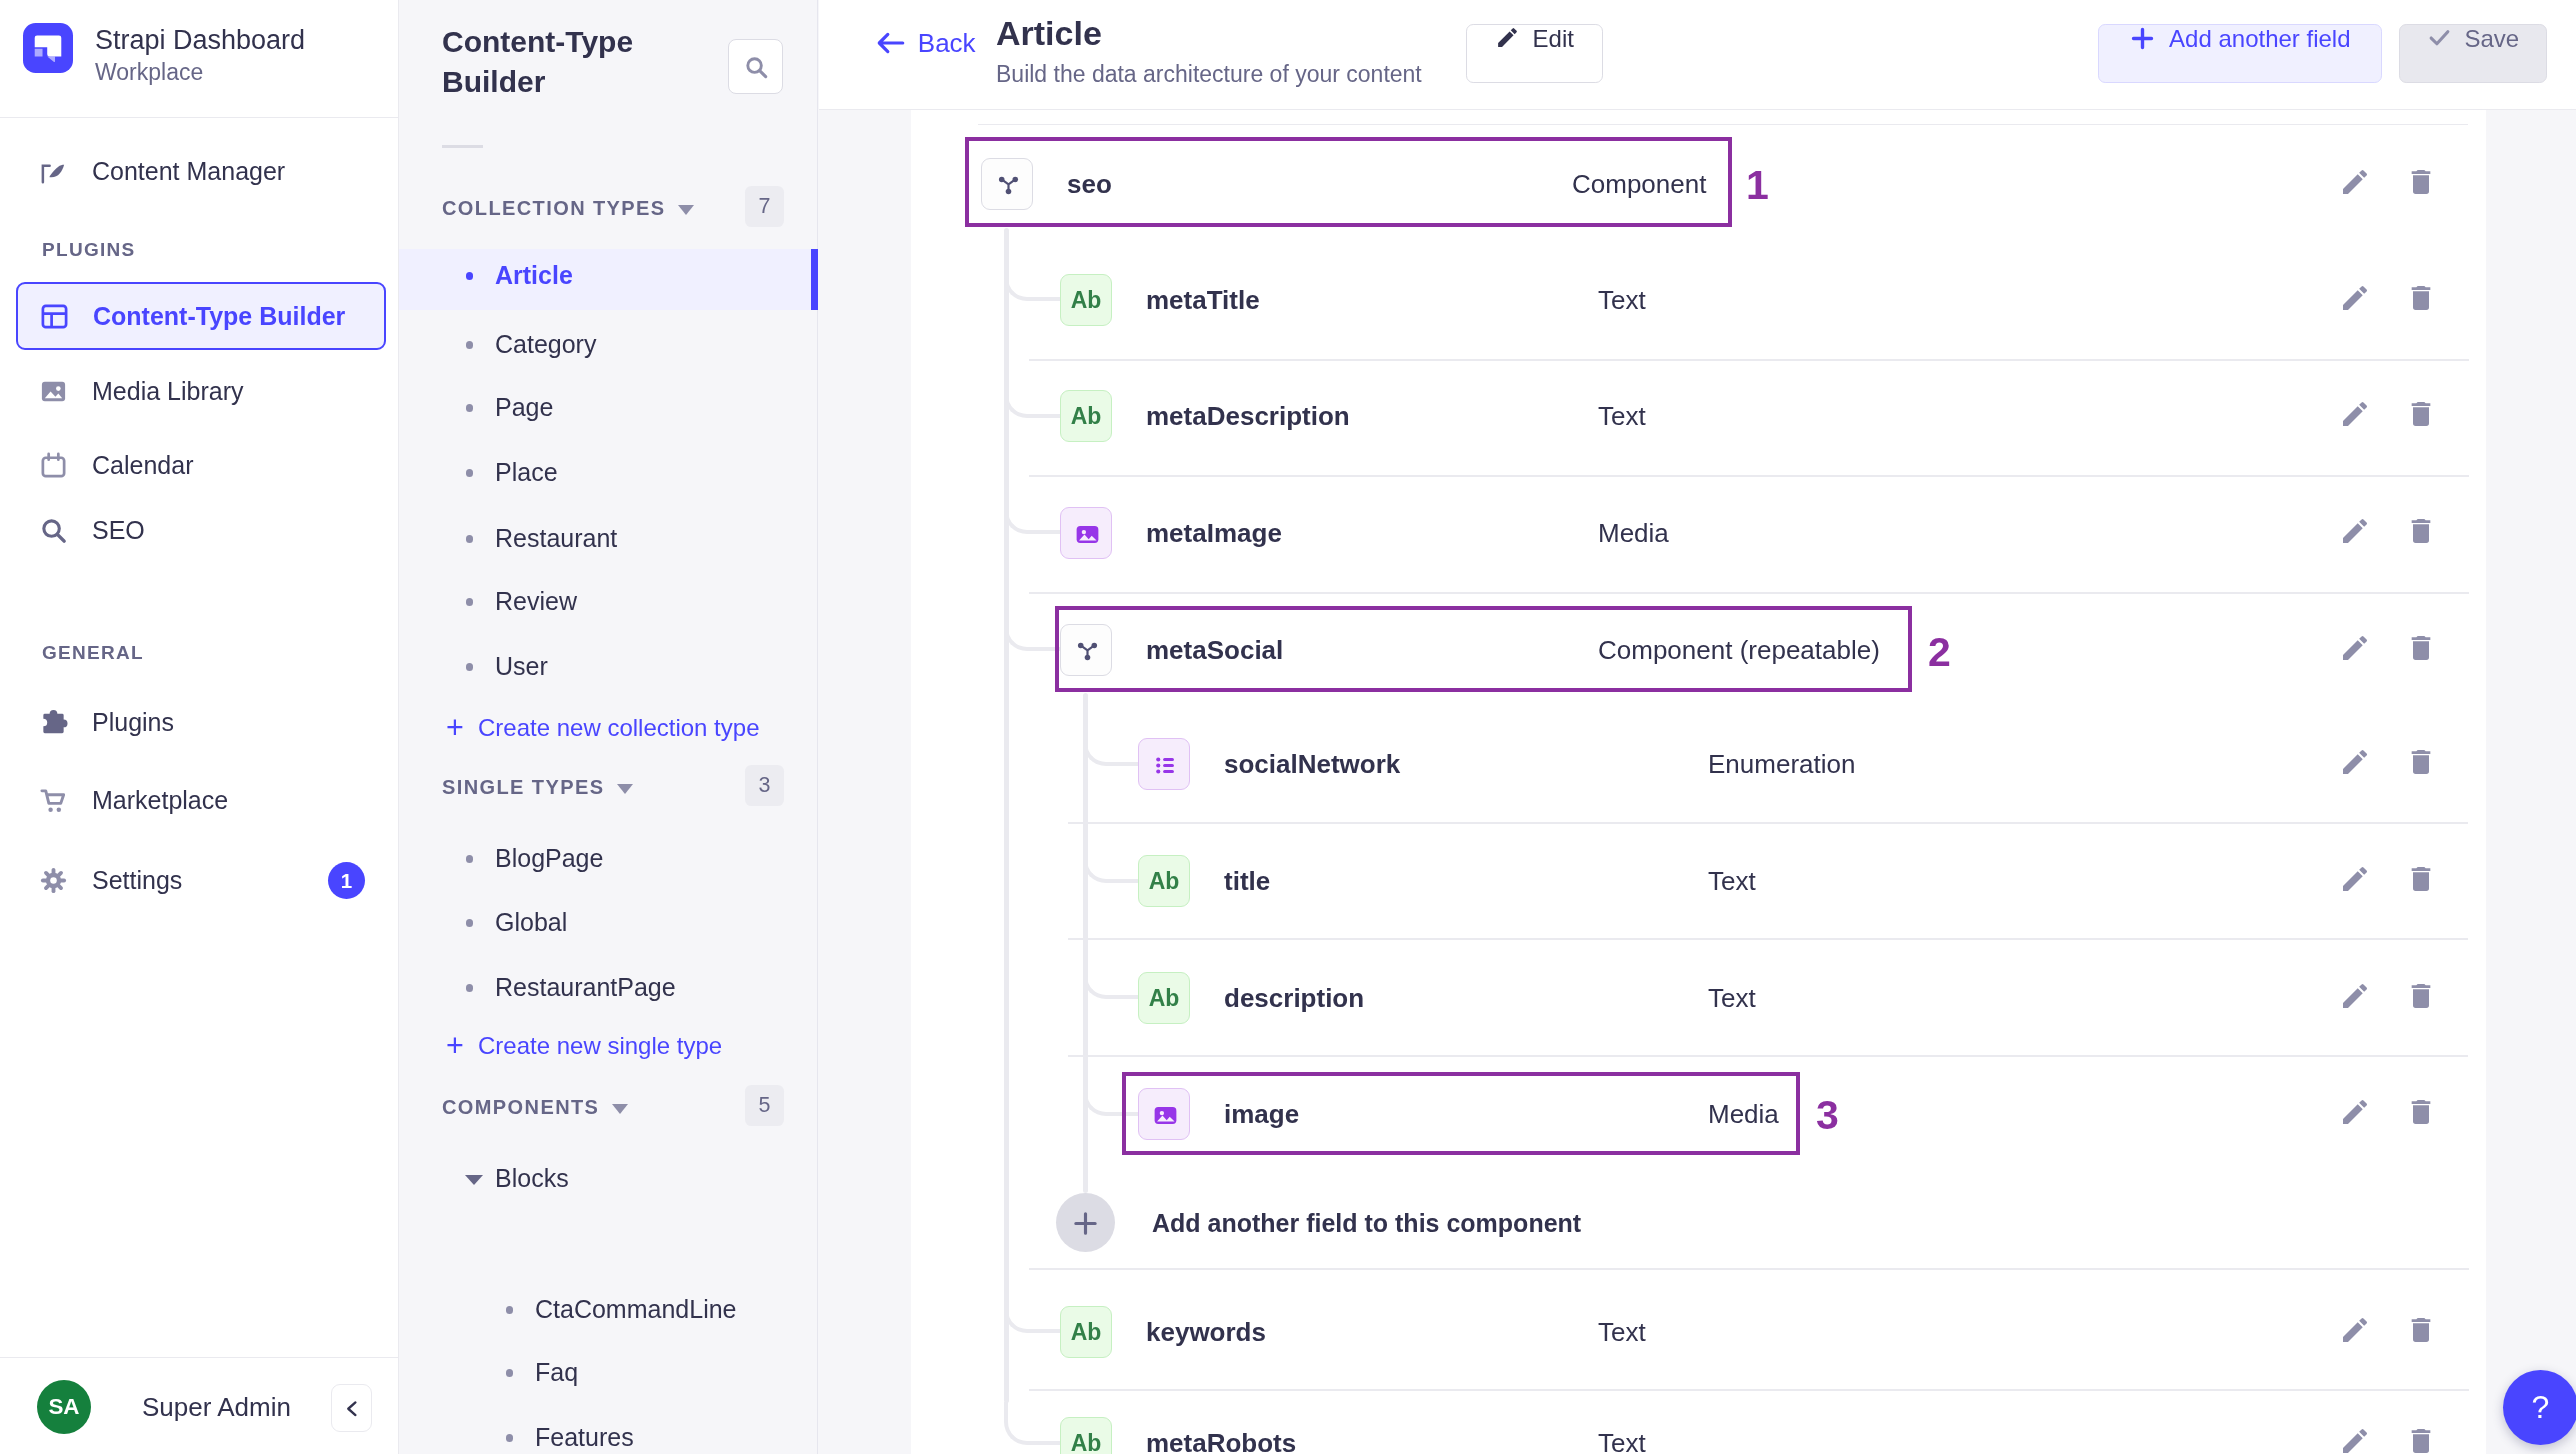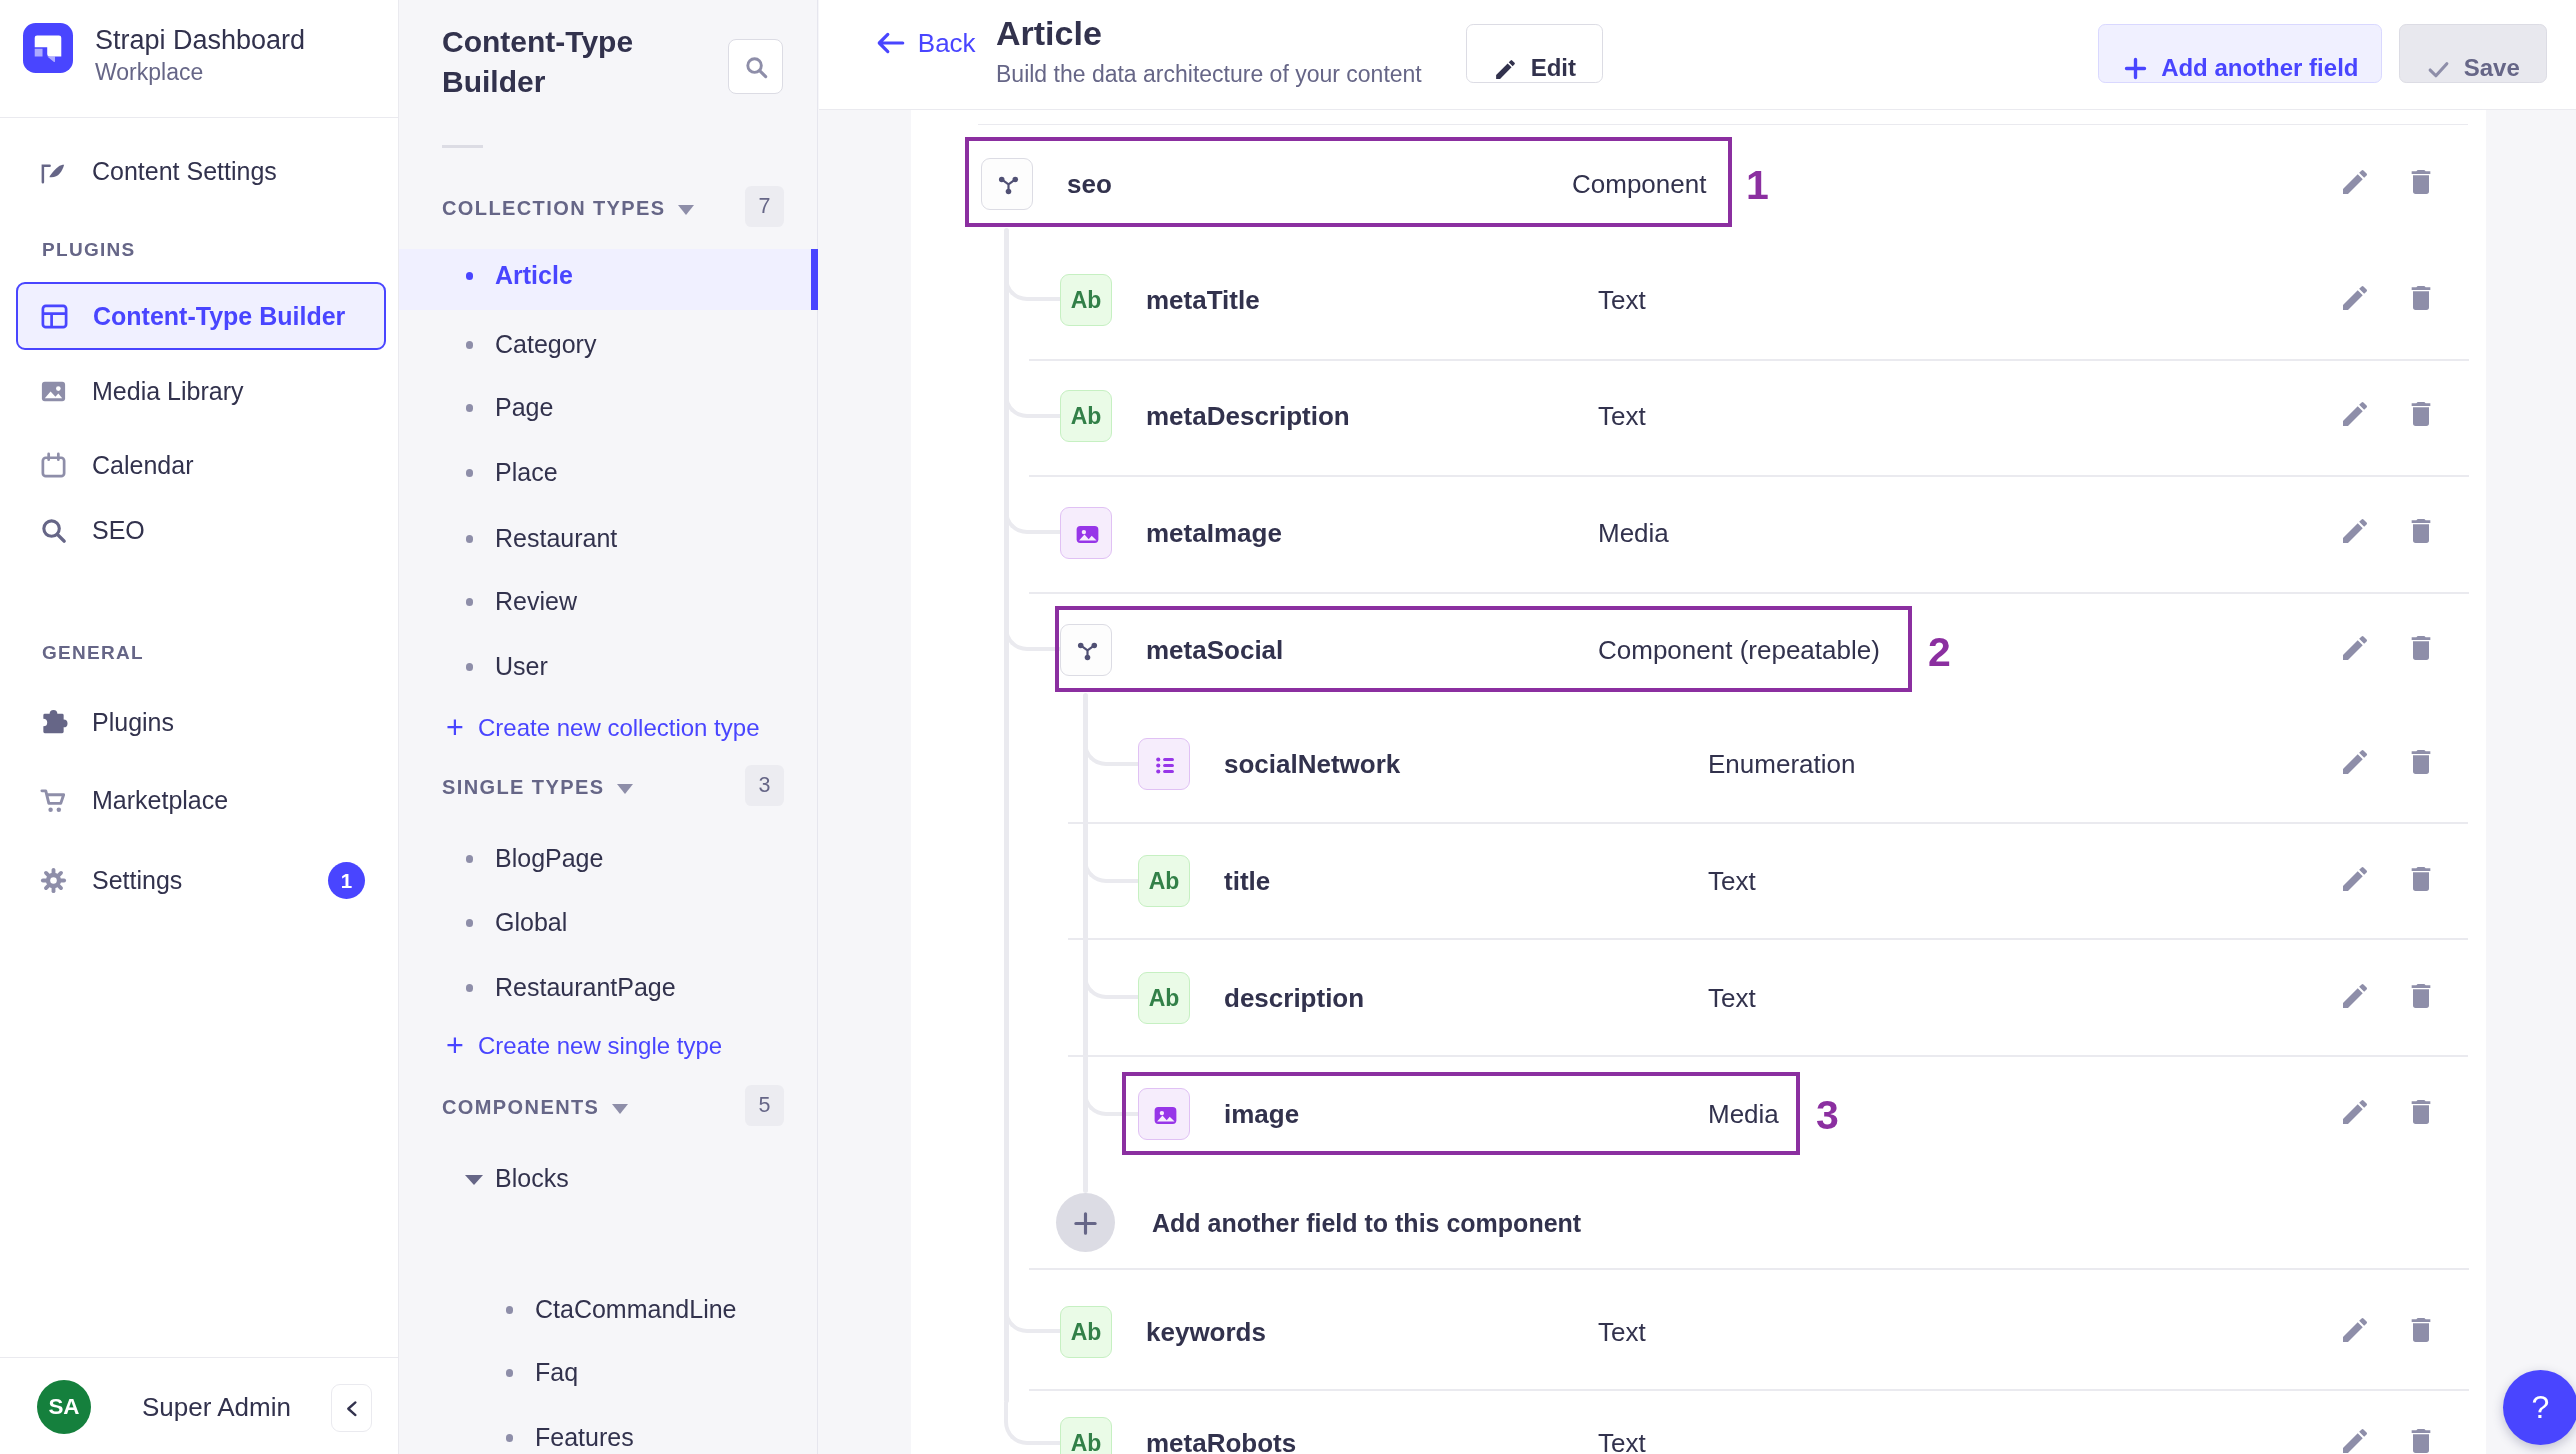--- a/index.html
+++ b/index.html
@@ -56,22 +56,22 @@
   .sn-group .gcaret{position:absolute;left:66px;top:21.5px;width:0;height:0;border-left:9px solid transparent;border-right:9px solid transparent;border-top:10.8px solid #666687;}
   .sn-group .sn-label{position:absolute;left:96px;top:0;height:50px;line-height:50px;font-size:25px;color:#32324d;}
 
   
   .main-header{position:absolute;left:819px;top:0;width:1757px;height:110px;background:#fff;border-bottom:0.9px solid #eaeaef;}
   .back-link{position:absolute;left:56px;top:27px;height:54px;cursor:pointer;}
   .back-link svg{vertical-align:middle;}
   .back-label{display:inline-block;margin-left:10.8px;font-size:26px;color:#4945ff;vertical-align:middle;}
   .page-title{position:absolute;left:177px;top:14.4px;font-size:34px;font-weight:bold;color:#32324d;}
   .page-subtitle{position:absolute;left:177px;top:61px;font-size:23px;color:#666687;}
-  .btn{position:absolute;border-radius:7.2px;font-size:24px;font-weight:bold;cursor:pointer;
-       display:flex;align-items:flex-end;justify-content:center;gap:12.6px;}
+  .btn{position:absolute;border-radius:7.2px;font-size:24px;font-weight:normal;cursor:pointer;
+       display:flex;align-items:flex-start;justify-content:center;gap:12.6px;}
   .btn-edit{left:647px;top:24px;width:137px;height:59px;background:#fff;border:0.9px solid #dcdce4;color:#32324d;}
   .btn-add{left:1279px;top:24px;width:284px;height:59px;background:#f0f0ff;border:0.9px solid #d9d8ff;color:#4945ff;}
   .btn-save{left:1580px;top:24px;width:148px;height:59px;background:#e8e8ee;border:0.9px solid #dcdce4;color:#666687;}
 
   
   .card{position:absolute;left:911px;top:110px;width:1575px;height:1345px;background:#fff;}
   .cdiv{position:absolute;height:1.8px;background:#eaeaef;}
   .tree-line{position:absolute;width:4.5px;background:#eaeaef;border-radius:2.7px;}
   .tree-elbow{position:absolute;border-left:4.5px solid #eaeaef;border-bottom:4.5px solid #eaeaef;border-bottom-left-radius:23px;}
 
@@ -119,21 +119,21 @@
     </div>
     <div class="lnav-divider"></div>
 
     <div class="lnav-item" style="top:145px;">
       <span class="nicon">
         <svg width="29" height="29" viewBox="0 0 30 30">
           <path d="M4 26V9h7" fill="none" stroke="#666687" stroke-width="2.6" stroke-linecap="round"></path>
           <path d="M11 20c7-10 11-12 15-12-2 7-6 13-13 13h-2z" fill="#666687"></path>
         </svg>
       </span>
-      <span class="nlabel">Content Settings</span>
+      <span class="nlabel">Content Manager</span>
     </div>
 
     <div class="lnav-section" style="top:232px;">PLUGINS</div>
 
     <div class="ctb-selected">
       <span class="nicon">
         <svg width="29" height="29" viewBox="0 0 30 30">
           <rect x="3" y="4" width="24" height="22" rx="3" fill="none" stroke="#4945ff" stroke-width="2.8"></rect>
           <path d="M3 12h24M12 12v14" fill="none" stroke="#4945ff" stroke-width="2.8"></path>
         </svg>

